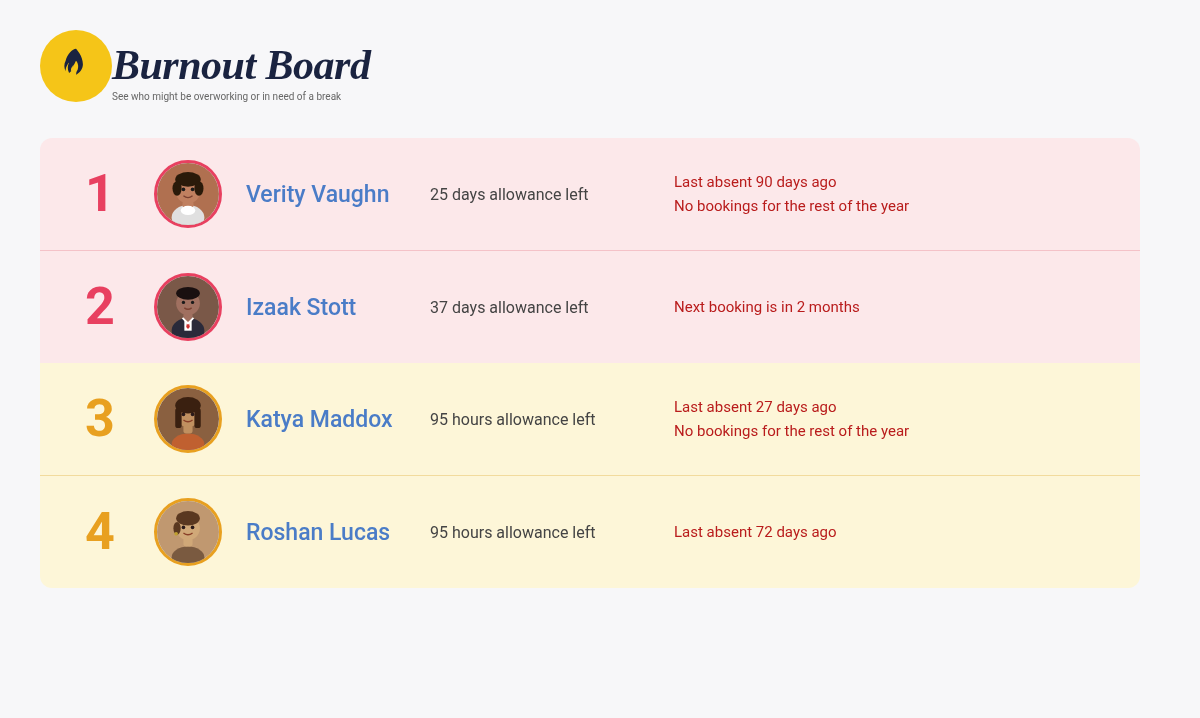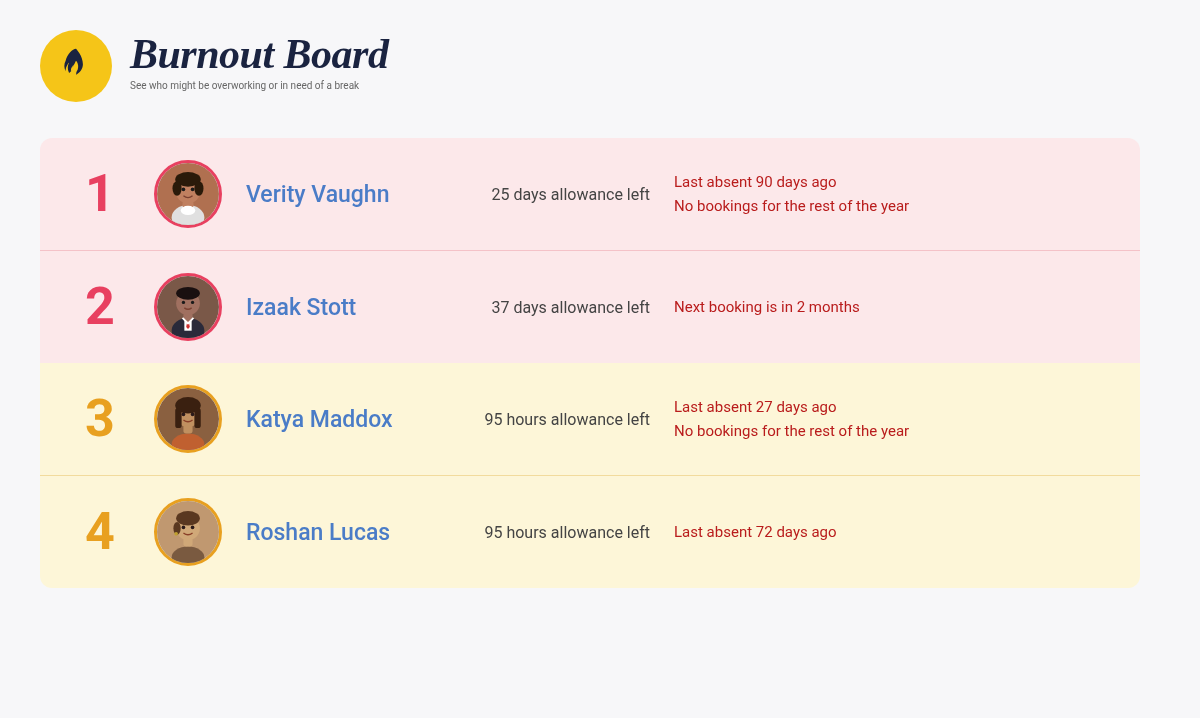--- a/index.html
+++ b/index.html
@@ -8,22 +8,21 @@
       font-family: -apple-system, BlinkMacSystemFont, 'Segoe UI', Roboto, sans-serif;
       background: #f7f7f9;
       min-height: 718px;
       padding: 30px 40px;
       color: #2d3748;
     }
 
     
     .header {
       display: flex;
-      align-items: flex-start;
-      gap: 18px;
+      align-items: flex-end;
       margin-bottom: 36px;
     }
 
     .logo-circle {
       width: 72px;
       height: 72px;
       background: #f5c518;
       border-radius: 50%;
       display: flex;
       align-items: center;
@@ -127,21 +126,20 @@
       width: 160px;
       flex-shrink: 0;
     }
 
     
     .allowance {
       font-size: 16px;
       color: #444;
       width: 220px;
       flex-shrink: 0;
-      text-align: right;
     }
 
     
     .info {
       font-size: 15px;
       color: #b91c1c;
       line-height: 1.6;
     }
   </style>
 </head>

